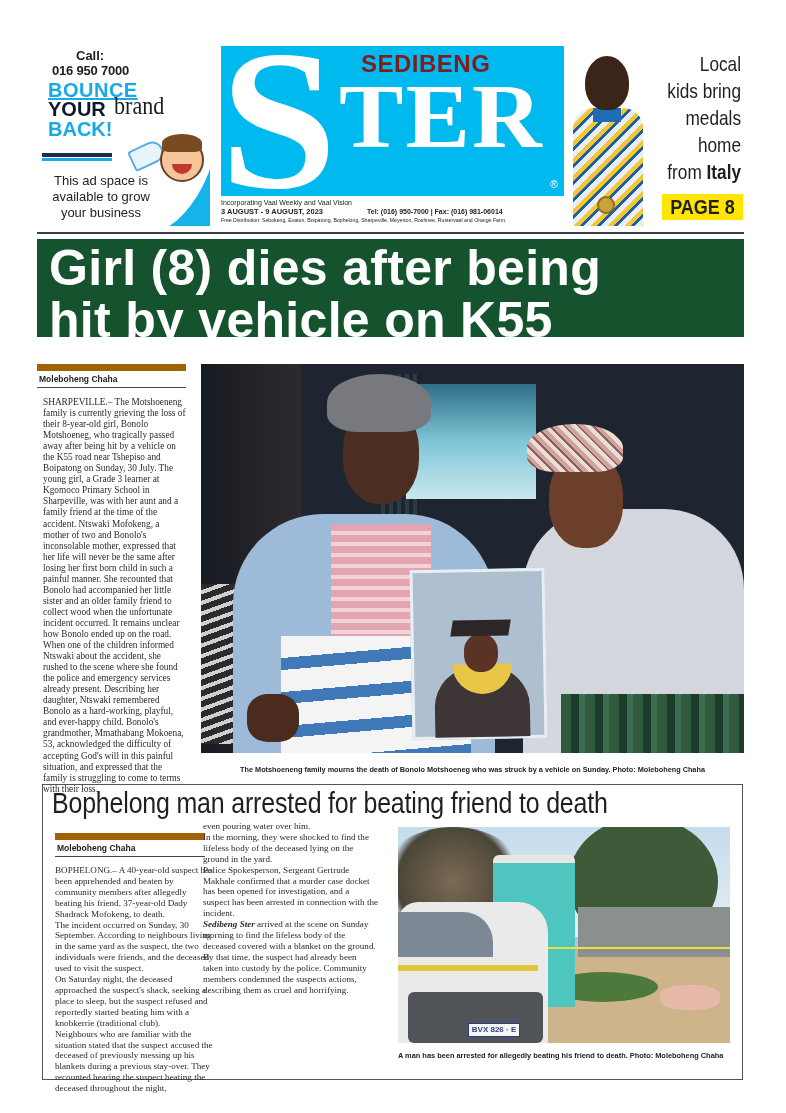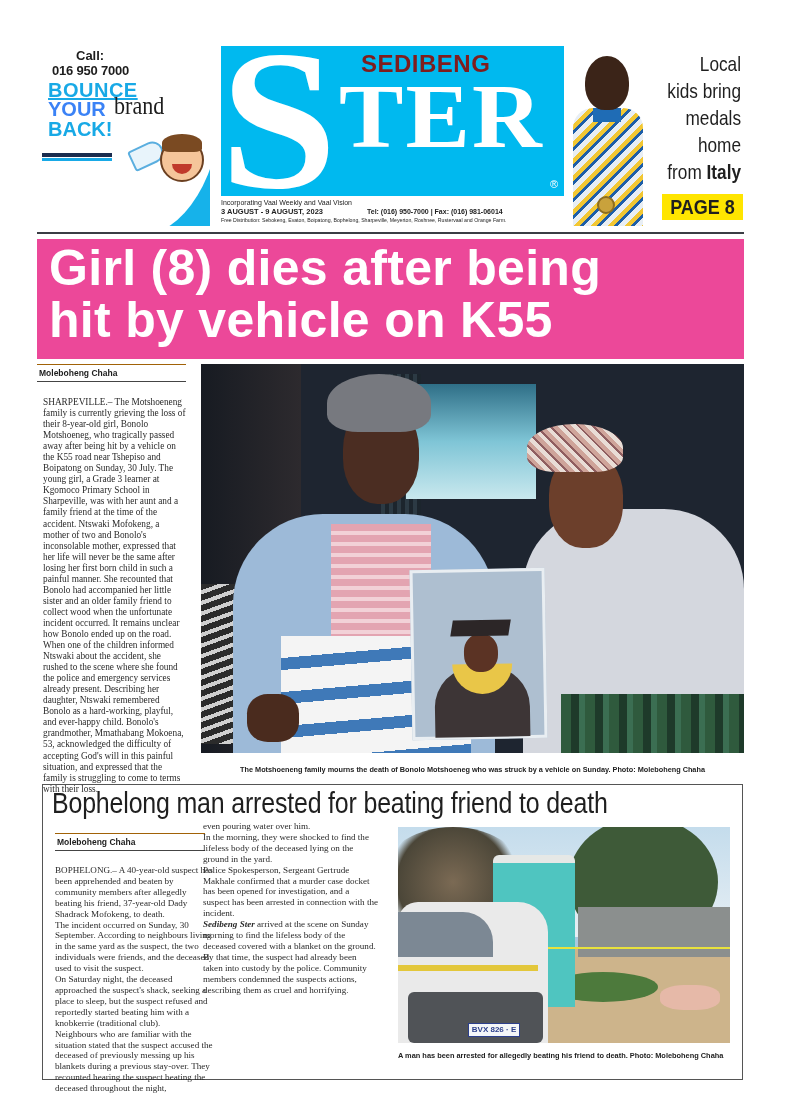--- a/index.html
+++ b/index.html
@@ -7,21 +7,21 @@
   body { position: relative; font-family: "Liberation Serif", serif; color: #2a2a2a; }
   .abs { position: absolute; }
 
   
   #ad { left: 42px; top: 46px; width: 168px; height: 180px; overflow: hidden; background: #fff; }
   #ad .swoosh { position: absolute; left: 70px; top: -20px; width: 220px; height: 240px; border-radius: 50% 0 0 50%; background: #16b2ea; }
   #ad .swoosh-inner { position: absolute; left: 40px; top: -40px; width: 140px; height: 230px; border-radius: 0 0 60% 0; background: #fff; }
   #ad .call { position: absolute; left: 34px; top: 2px; font: bold 13px "Liberation Sans", sans-serif; color: #1d1d1d; }
   #ad .phone { position: absolute; left: 10px; top: 17px; font: bold 13px "Liberation Sans", sans-serif; color: #1d1d1d; letter-spacing: -0.2px; }
   #ad .bounce { position: absolute; left: 6px; top: 33px; font: 900 20px "Liberation Sans", sans-serif; color: #18a9e6; letter-spacing: 0.5px; text-decoration: underline; }
-  #ad .your { position: absolute; left: 6px; top: 52px; font: 900 20px "Liberation Sans", sans-serif; color: #3b82f6; }
+  #ad .your { position: absolute; left: 6px; top: 52px; font: 900 20px "Liberation Sans", sans-serif; color: #0f172a; }
   #ad .brand { position: absolute; left: 72px; top: 45px; font: 26px "Liberation Serif", serif; color: #1d1d1d; transform: scaleX(0.85); transform-origin: left; }
   #ad .back { position: absolute; left: 6px; top: 72px; font: 900 20px "Liberation Sans", sans-serif; color: #18a9e6; }
   #ad .bar1 { position: absolute; left: 0; top: 107px; width: 70px; height: 4px; background: #1a2c4e; }
   #ad .bar2 { position: absolute; left: 0; top: 112px; width: 70px; height: 3px; background: #18a9e6; }
   #ad .avail { position: absolute; left: 4px; top: 127px; width: 110px; text-align: center; font: 13px "Liberation Sans", sans-serif; color: #222; line-height: 16px; }
   #ad .mascot { position: absolute; left: 118px; top: 92px; width: 44px; height: 44px; border-radius: 50%; background: #f5c59a; border: 2px solid #6b3f20; }
   #ad .mascot-hair { position: absolute; left: 120px; top: 88px; width: 40px; height: 18px; border-radius: 50% 50% 20% 20%; background: #7a4a22; }
   #ad .mouth { position: absolute; left: 130px; top: 118px; width: 20px; height: 10px; border-radius: 0 0 10px 10px; background: #c0392b; }
   #ad .megaphone { position: absolute; left: 88px; top: 98px; width: 34px; height: 22px; background: #e8f4fb; border: 2px solid #5aaedf; border-radius: 4px 14px 14px 4px; transform: rotate(-25deg); }
 
@@ -44,25 +44,25 @@
   #teaser .kid-body { position: absolute; left: 2px; top: 58px; width: 70px; height: 118px; border-radius: 20px 20px 0 0; background: repeating-linear-gradient(135deg, #f2c733 0 4px, #1d5ea8 4px 7px, #e8eef4 7px 12px); }
   #teaser .kid-collar { position: absolute; left: 22px; top: 58px; width: 28px; height: 14px; background: #1f6cb5; }
   #teaser .medal { position: absolute; left: 26px; top: 146px; width: 18px; height: 18px; border-radius: 50%; background: #c9a23c; border: 2px solid #8c6d20; }
   #teaser .blurb { position: absolute; right: 2px; top: 4px; width: 110px; text-align: right; font: 21px "Liberation Sans", sans-serif; color: #1f1f1f; line-height: 27px; transform: scaleX(0.82); transform-origin: right; }
   #teaser .blurb b { font-weight: bold; }
   #teaser .page { position: absolute; right: 0; top: 148px; width: 90px; height: 26px; background: #ffe500; font: bold 20px "Liberation Sans", sans-serif; color: #1f1f1f; text-align: center; line-height: 26px; transform: scaleX(0.9); transform-origin: right; }
 
   #top-rule { left: 37px; top: 232px; width: 707px; height: 2px; background: #3a3d44; }
 
   
-  #lead-head { left: 37px; top: 239px; width: 707px; height: 120px; background: #ec4899; padding: 3px 0 0 12px; }
+  #lead-head { left: 37px; top: 239px; width: 707px; height: 98px; background: #14532d; padding: 3px 0 0 12px; }
   #lead-head .h { font: 900 50px "Liberation Sans", sans-serif; color: #ffffff; line-height: 52px; letter-spacing: 0.3px; white-space: nowrap; transform: scaleX(1.0); transform-origin: left; }
 
   
-  .byline { font: bold 8.5px "Liberation Sans", sans-serif; color: #1d1d1d; border-top: 1px solid #a16207; border-bottom: 1.5px solid #444; padding: 3px 0 3px 2px; }
+  .byline { font: bold 8.5px "Liberation Sans", sans-serif; color: #1d1d1d; border-top: 7px solid #a16207; border-bottom: 1.5px solid #444; padding: 3px 0 3px 2px; }
   #lead-byline { left: 37px; top: 364px; width: 149px; }
   #lead-body { left: 38px; top: 392px; width: 154px; font: 9.3px "Liberation Serif", serif; line-height: 11.05px; color: #2a2a2a; text-align: left; }
   #lead-body p { margin: 5px; }
   #lead-body em, #b2-col2 em { font-style: italic; font-weight: bold; }
 
   
   #lead-photo { left: 201px; top: 364px; width: 543px; height: 389px; overflow: hidden; background: #1e2530; }
   .ph { position: absolute; }
   #lead-photo .window { left: 205px; top: 20px; width: 130px; height: 115px; background: linear-gradient(180deg, #2f6f87 0%, #7fc5d6 50%, #c9e8ee 100%); }
   #lead-photo .curtain { left: 180px; top: 10px; width: 40px; height: 180px; background: repeating-linear-gradient(90deg, #2c3a44 0 4px, #1c252d 4px 8px); }
@@ -125,20 +125,21 @@
   <span class="bounce">BOUNCE</span>
   <span class="your">YOUR</span>
   <span class="brand">brand</span>
   <span class="back">BACK!</span>
   <div class="bar1"></div>
   <div class="bar2"></div>
   <div class="megaphone"></div>
   <div class="mascot"></div>
   <div class="mascot-hair"></div>
   <div class="mouth"></div>
+  <div class="avail">This ad space is available to grow your business</div>
 </div>
 
 <div id="masthead" class="abs">
   <span class="big-s">S</span>
   <span class="ter">TER</span>
   <span class="sedibeng">SEDIBENG</span>
   <span class="reg">®</span>
 </div>
 <div id="mast-info" class="abs">
   <div class="inc">Incorporating Vaal Weekly and Vaal Vision</div>

